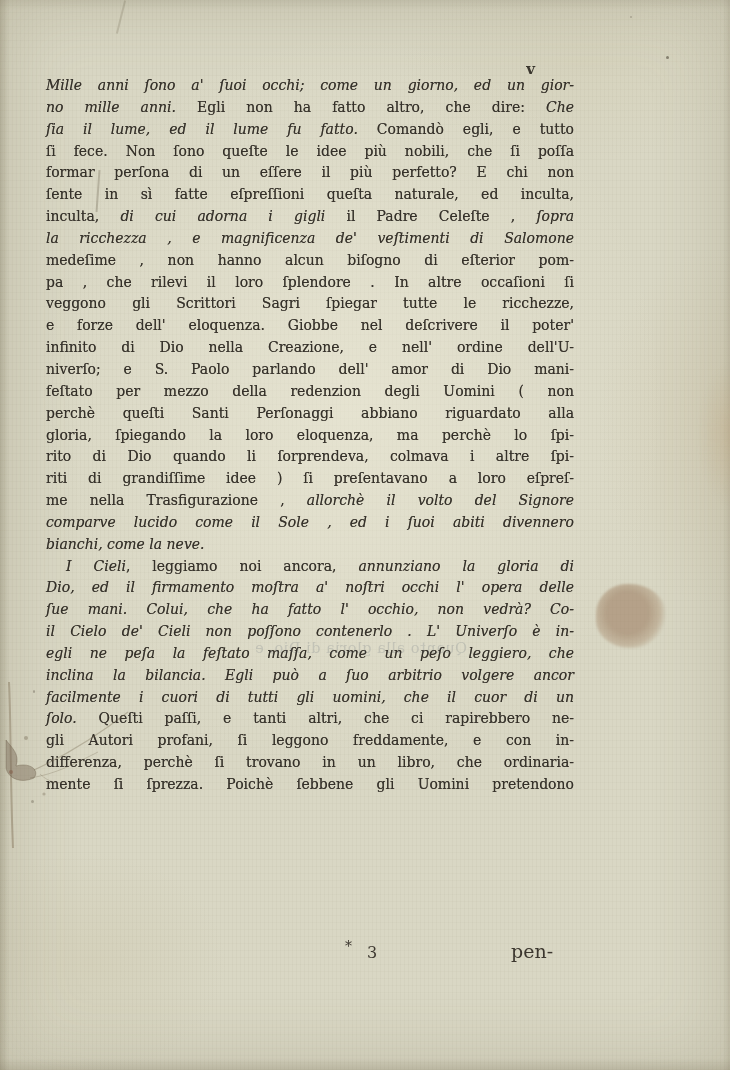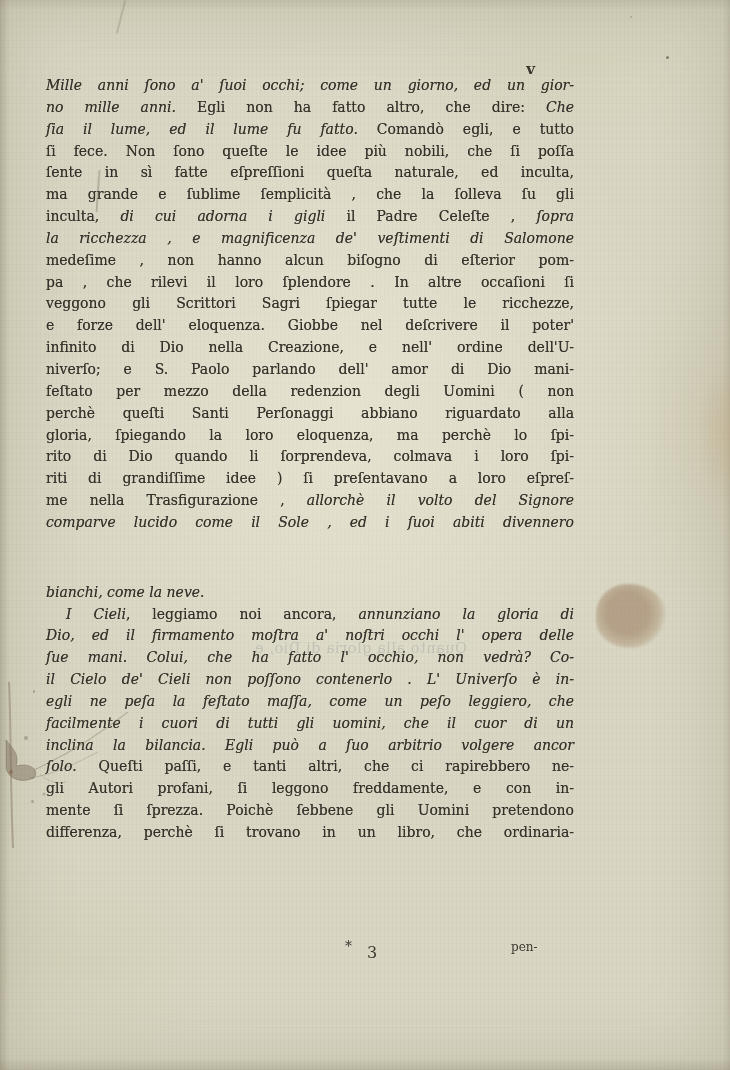--- a/index.html
+++ b/index.html
@@ -34,27 +34,27 @@
     font-size:14px; line-height:21.85px;
     text-shadow:0 0 .5px rgba(53,48,40,.65);
   }
   .line{
     height:21.85px;
     text-align:justify;
     text-align-last:justify;
     white-space:normal;
     overflow:visible;
   }
-  .line.para-end{ text-align-last:left;margin-top:48px; }
+  .line.para-end{ text-align-last:left; }
   .line.indent{ text-indent:20px; }
   .line em{ font-style:italic; }
   .footer-row{ position:absolute; left:0; top:0; width:730px; height:0; }
   .sig-star{ position:absolute; left:345px; top:938px; font-size:14px; color:#3c372f;}
   .sig-num{ position:absolute; left:367px; top:943px; font-size:16px; color:#3c372f;}
-  .catchword{ position:absolute; left:511px; top:940px; font-size:12px; color:#3c372f;}
+  .catchword{ position:absolute; left:511px; top:940px; font-size:19px; color:#3c372f;}
   
   .stain-large{
     position:absolute; left:596px; top:584px; width:70px; height:64px;
     border-radius:46% 54% 50% 50%/48% 48% 56% 44%;
     background:radial-gradient(circle at 45% 45%, rgba(158,128,100,.62) 0 40%, rgba(168,140,110,.42) 62%, rgba(168,140,110,0) 75%);
     filter:blur(1.2px);
   }
   .stain-edge{
     position:absolute; left:698px; top:360px; width:42px; height:150px;
     background:radial-gradient(ellipse at 90% 50%, rgba(190,160,118,.30), rgba(190,160,118,0) 70%);
@@ -89,49 +89,49 @@
 
 <div class="page">
 
   <div class="page-number">v</div>
 
   <div class="text-block">
       <div class="line"><em>Mille anni ſono a' ſuoi occhi; come un giorno, ed un gior-</em></div>
       <div class="line"><em>no mille anni.</em><span> Egli non ha fatto altro, che dire: </span><em>Che</em></div>
       <div class="line"><em>ſia il lume, ed il lume fu fatto.</em><span> Comandò egli, e tutto</span></div>
       <div class="line"><span>ſi fece. Non ſono queſte le idee più nobili, che ſi poſſa</span></div>
+      <div class="line"><span>formar perſona di un eſſere il più perfetto? E chi non</span></div>
       <div class="line"><span>ſente in sì fatte eſpreſſioni queſta naturale, ed inculta,</span></div>
-      <div class="line"><span>ma grande e ſublime ſemplicità , che la ſolleva ſu gli</span></div>
       <div class="line"><span>inculta, </span><em>di cui adorna i gigli</em><span> il Padre Celeſte , </span><em>ſopra</em></div>
       <div class="line"><em>la ricchezza , e magnificenza de' veſtimenti di Salomone</em></div>
       <div class="line"><span>medeſime , non hanno alcun biſogno di eſterior pom-</span></div>
       <div class="line"><span>pa , che rilevi il loro ſplendore . In altre occaſioni ſi</span></div>
       <div class="line"><span>veggono gli Scrittori Sagri ſpiegar tutte le ricchezze,</span></div>
       <div class="line"><span>e forze dell' eloquenza. Giobbe nel deſcrivere il poter'</span></div>
       <div class="line"><span>infinito di Dio nella Creazione, e nell' ordine dell'U-</span></div>
       <div class="line"><span>niverſo; e S. Paolo parlando dell' amor di Dio mani-</span></div>
       <div class="line"><span>feſtato per mezzo della redenzion degli Uomini ( non</span></div>
       <div class="line"><span>perchè queſti Santi Perſonaggi abbiano riguardato alla</span></div>
       <div class="line"><span>gloria, ſpiegando la loro eloquenza, ma perchè lo ſpi-</span></div>
-      <div class="line"><span>rito di Dio quando li ſorprendeva, colmava i loro ſpi-</span></div>
+      <div class="line"><span>rito di Dio quando li ſorprendeva, colmava i altre ſpi-</span></div>
       <div class="line"><span>riti di grandiſſime idee ) ſi preſentavano a loro eſpreſ-</span></div>
       <div class="line"><span>me nella Trasfigurazione , </span><em>allorchè il volto del Signore</em></div>
       <div class="line"><em>comparve lucido come il Sole , ed i ſuoi abiti divennero</em></div>
       <div class="line para-end"><em>bianchi, come la neve.</em></div>
       <div class="line indent"><em>I Cieli</em><span>, leggiamo noi ancora, </span><em>annunziano la gloria di</em></div>
       <div class="line"><em>Dio, ed il firmamento moſtra a' noſtri occhi l' opera delle</em></div>
       <div class="line"><em>ſue mani. Colui, che ha fatto l' occhio, non vedrà? Co-</em></div>
       <div class="line"><em>il Cielo de' Cieli non poſſono contenerlo . L' Univerſo è in-</em></div>
       <div class="line"><em>egli ne peſa la feſtato maſſa, come un peſo leggiero, che</em></div>
+      <div class="line"><em>inclina la bilancia. Egli può a ſuo arbitrio volgere ancor</em></div>
       <div class="line"><em>facilmente i cuori di tutti gli uomini, che il cuor di un</em></div>
-      <div class="line"><em>inclina la bilancia. Egli può a ſuo arbitrio volgere ancor</em></div>
       <div class="line"><em>ſolo.</em><span> Queſti paſſi, e tanti altri, che ci rapirebbero ne-</span></div>
       <div class="line"><span>gli Autori profani, ſi leggono freddamente, e con in-</span></div>
+      <div class="line"><span>differenza, perchè ſi trovano in un libro, che ordinaria-</span></div>
       <div class="line"><span>mente ſi ſprezza. Poichè ſebbene gli Uomini pretendono</span></div>
-      <div class="line"><span>differenza, perchè ſi trovano in un libro, che ordinaria-</span></div>
     </div>
 
   <div class="footer-row">
     <span class="sig-star">*</span>
     <span class="sig-num">3</span>
     <span class="catchword">pen-</span>
   </div>
 
   <div class="stain-large"></div>
   <div class="stain-edge"></div>

